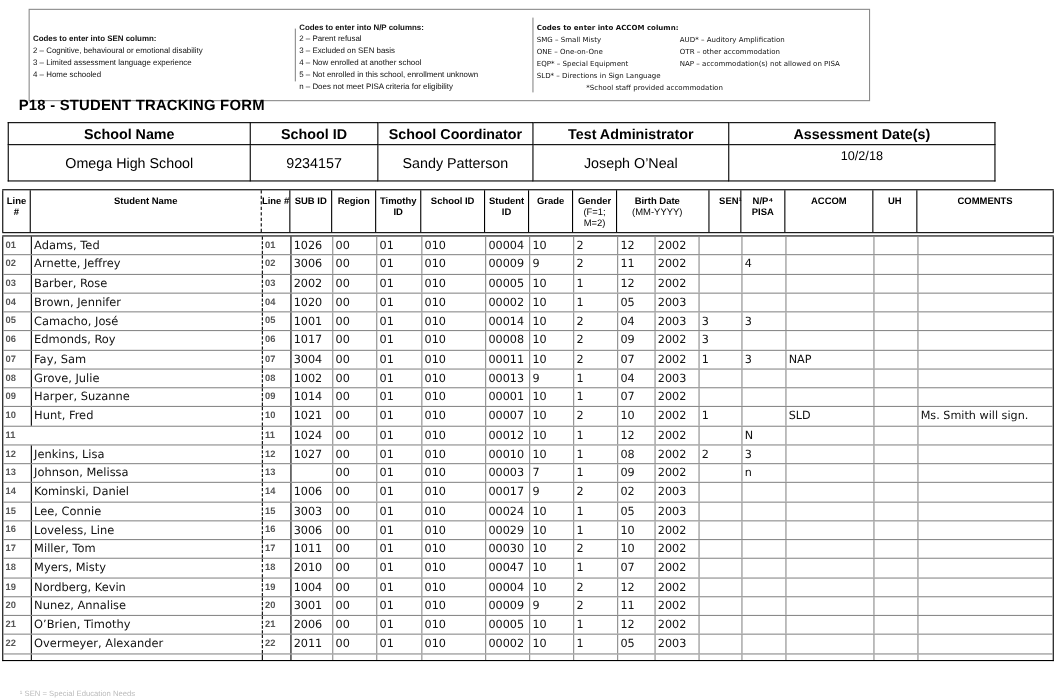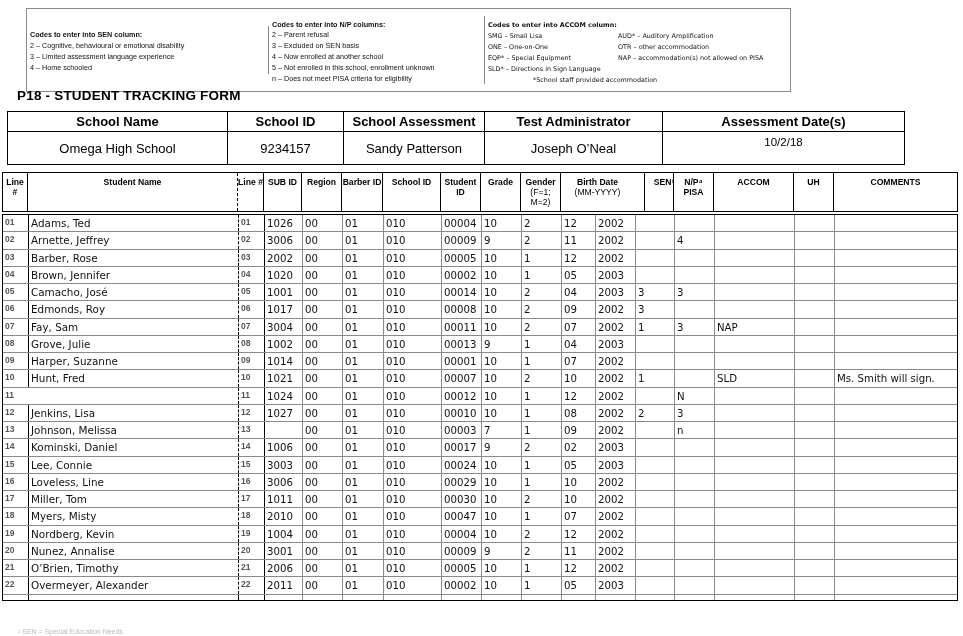--- a/index.html
+++ b/index.html
@@ -54,62 +54,62 @@
     <div class="codes-title">Codes to enter into N/P columns:</div>
     <div>2 – Parent refusal</div>
     <div>3 – Excluded on SEN basis</div>
     <div>4 – Now enrolled at another school</div>
     <div>5 – Not enrolled in this school, enrollment unknown</div>
     <div>n – Does not meet PISA criteria for eligibility</div>
   </div>
   <div class="codes-col c3">
     <div class="codes-title">Codes to enter into ACCOM column:</div>
     <div class="accomm-grid">
-      <div>SMG – Small Lisa</div>
+      <div>SMG – Small Misty</div>
       <div>AUD* – Auditory Amplification</div>
       <div>ONE – One-on-One</div>
       <div>OTR – other accommodation</div>
       <div>EQP* – Special Equipment</div>
       <div>NAP – accommodation(s) not allowed on PISA</div>
       <div>SLD* – Directions in Sign Language</div>
       <div></div>
     </div>
     <div class="accomm-note">*School staff provided accommodation</div>
   </div>
 </div>
 
 <div class="form-title">P18 - STUDENT TRACKING FORM</div>
 
 <table class="school-table">
   <tbody>
       <tr class="h">
     <td style="width:219px">School Name</td>
     <td style="width:115px">School ID</td>
-    <td style="width:140px">School Assessment</td>
+    <td style="width:140px">School Coordinator</td>
     <td style="width:177px">Test Administrator</td>
     <td style="width:241px">Assessment Date(s)</td>
   </tr>
   <tr class="v">
     <td>Omega High School</td>
     <td>9234157</td>
     <td>Sandy Patterson</td>
     <td>Joseph O’Neal</td>
     <td class="date">10/2/18</td>
   </tr>
 </tbody>
   </table>
 
 <div class="tracking">
   <div class="hdr">
     <div class="hcell" style="left:0;width:25px;border-left:1px solid #000;"><span>Line #</span></div>
     <div class="hcell" style="left:25px;width:210px;">Student Name</div>
     <div class="hcell dash" style="left:235px;width:26px;">Line #</div>
     <div class="hcell" style="left:261px;width:38px;">SUB ID</div>
     <div class="hcell" style="left:299px;width:40px;">Region</div>
-    <div class="hcell" style="left:339px;width:41px;">Barber ID</div>
+    <div class="hcell" style="left:339px;width:41px;">Timothy ID</div>
     <div class="hcell" style="left:380px;width:58px;">School ID</div>
     <div class="hcell" style="left:438px;width:40px;">Student ID</div>
     <div class="hcell" style="left:478px;width:40px;">Grade</div>
     <div class="hcell" style="left:518px;width:40px;">
       <div>Gender</div>
       <div class="sub">(F=1; M=2)</div>
     </div>
     <div class="hcell" style="left:558px;width:74px;">
       <div>Birth Date</div>
       <div class="sub">(MM-YYYY)</div>

